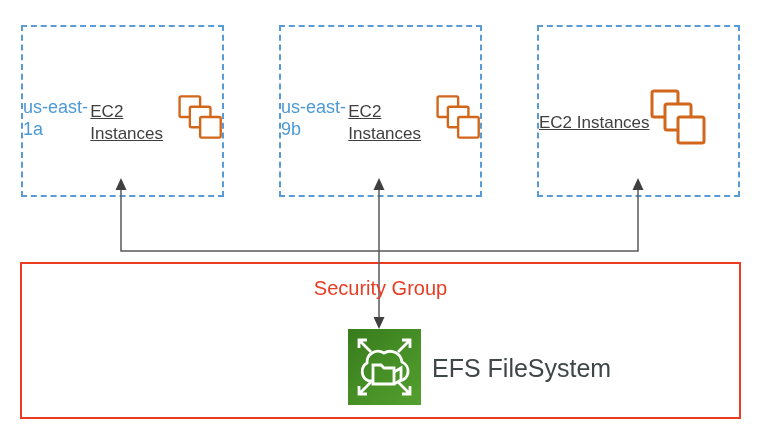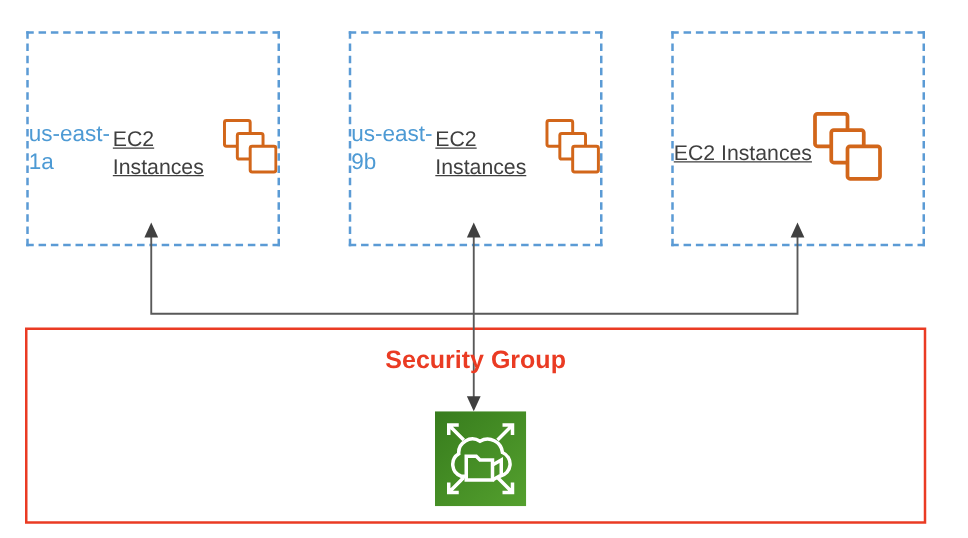--- a/index.html
+++ b/index.html
@@ -12,21 +12,21 @@
   .az-label{margin-top:23px;font-size:17px;line-height:22px;color:#3F3F3F;text-decoration:underline;}
   .ec2-icon{margin-top:12px;}
 
   
   .connectors{position:absolute;left:0;top:0;pointer-events:none;}
 
   
   .sg-box{position:absolute;left:20px;top:262px;width:721px;height:157px;
           border:2px solid #EA3B23;box-sizing:border-box;background:transparent;}
   .sg-label{position:absolute;left:20px;top:276px;width:721px;text-align:center;
-            font-size:20px;line-height:24px;color:#EA3B23;font-weight:bold;}
+            font-size:20px;line-height:24px;color:#EA3B23;}
 
   
   .efs-icon{position:absolute;left:348px;top:329px;}
   .efs-label{position:absolute;left:432px;top:353px;font-size:25px;line-height:30px;color:#3F4648;}
 </style>
 </head>
 <body>
 
 <div class="canvas">
 
@@ -97,14 +97,15 @@
       <path d="M23,53 L11,65 M11,57 L11,65 L19,65"></path>
       <path d="M50,53 L62,65 M62,57 L62,65 L54,65"></path>
 
       <path d="M21,52 A10,10 0 0 1 19,34 A11,11 0 0 1 36,24 A12,12 0 0 1 54,33 A10,10 0 0 1 52,52 Z"></path>
 
       <path d="M46,43 l7,-4 v12 l-7,4" fill="url(#efsg)"></path>
       <path d="M25,55 V36 h8 l3,3 h10 v16 z" fill="url(#efsg)"></path>
     </g>
   </svg>
 
+  <div class="efs-label">EFS FileSystem</div>
 
 </div>
 
 </body></html>

